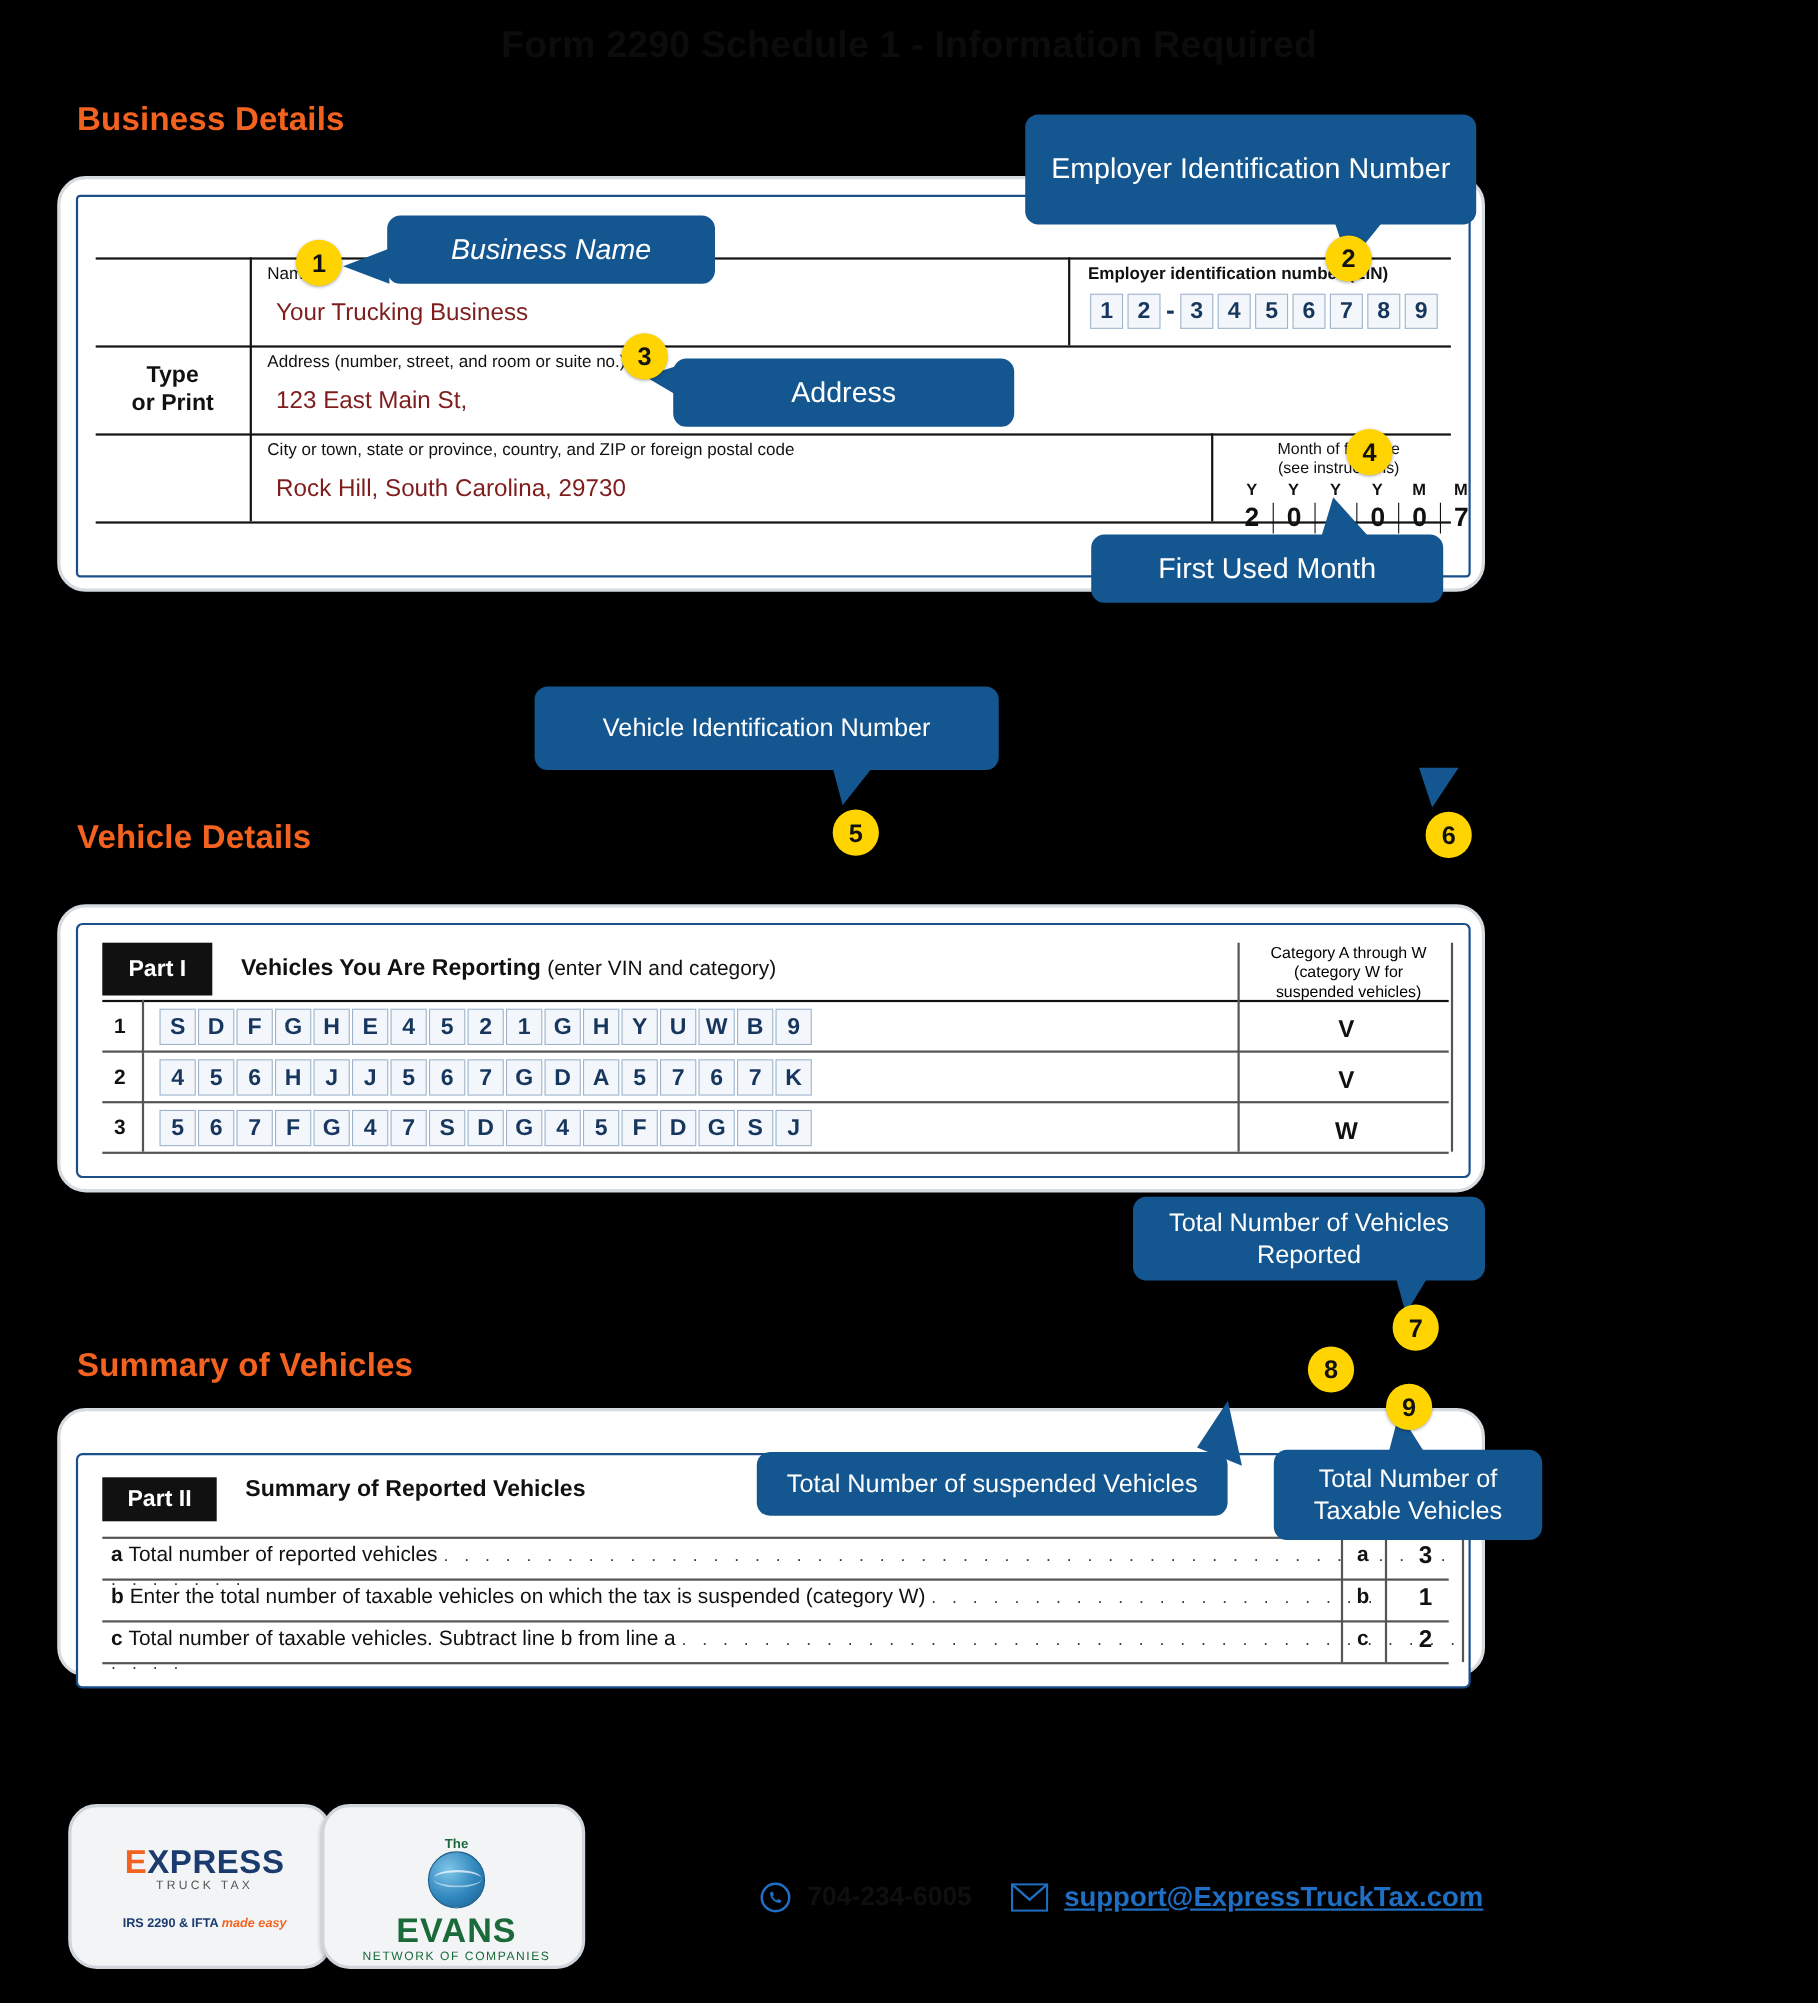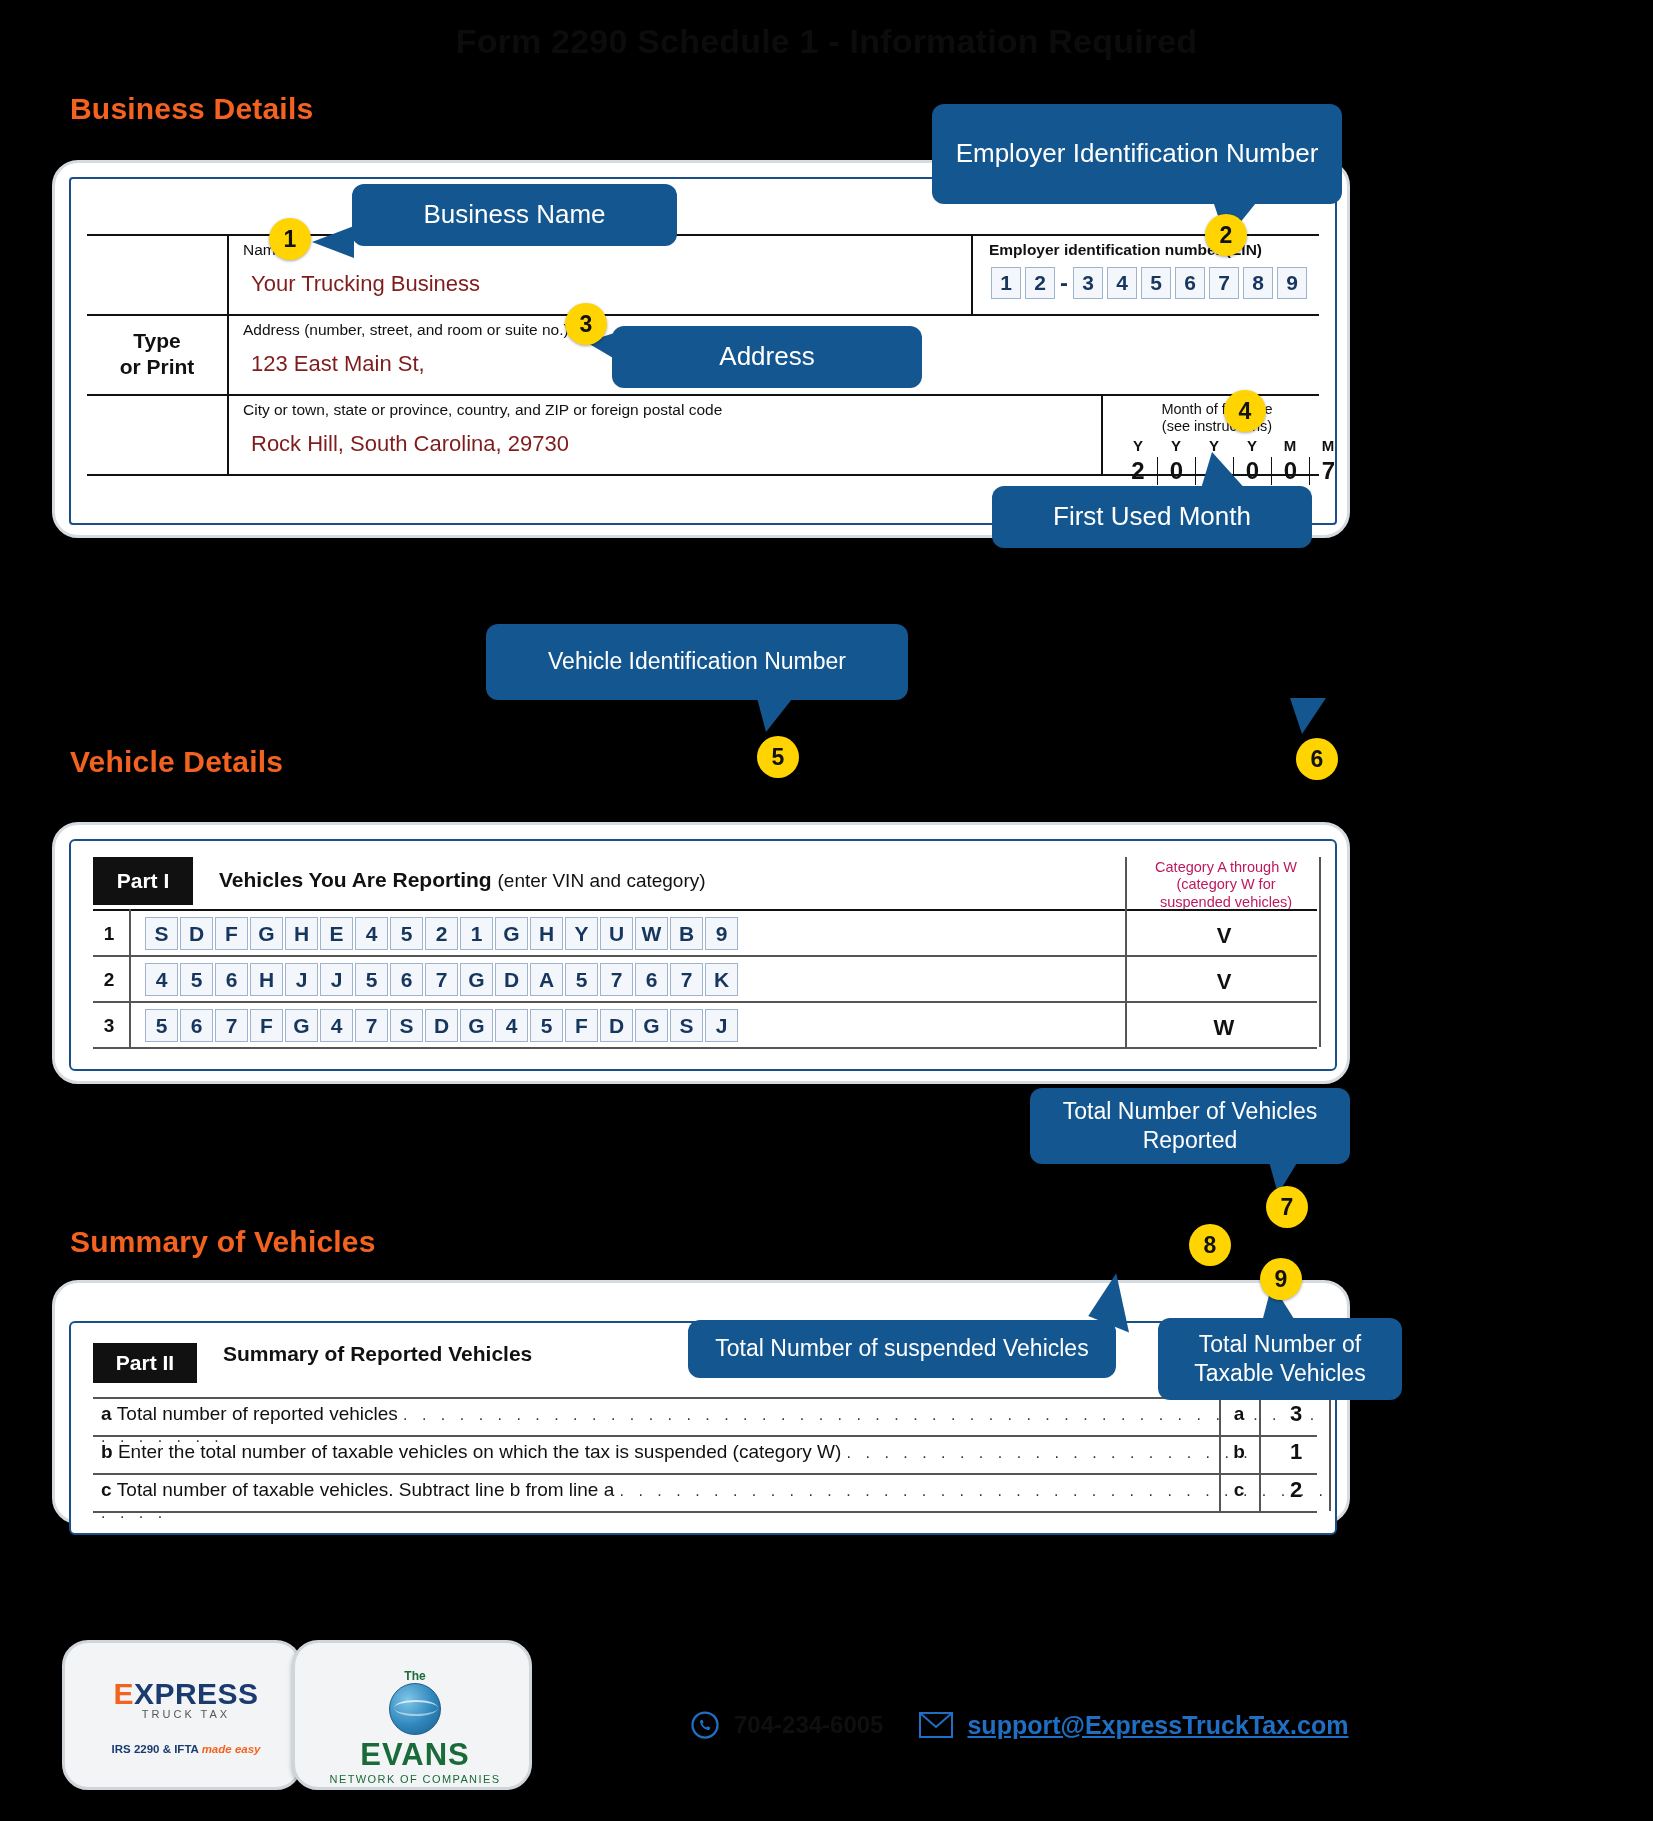--- a/index.html
+++ b/index.html
@@ -104,21 +104,21 @@
   .part-tag {
     position:absolute;
     background:#111; color:#fff;
     font-weight:bold; font-size:21px;
     display:flex; align-items:center; justify-content:center;
   }
   .part-title { position:absolute; font-size:21px; font-weight:bold; color:#111; }
   .part-sub { font-weight:normal; font-size:19px; }
 
   .cat-head {
-    position:absolute; text-align:center; font-size:14.5px; line-height:1.2; color:#be185d;
+    position:absolute; text-align:center; font-size:14.5px; line-height:1.2; color:#000000;
   }
 
   .vin-row { position:absolute; display:flex; align-items:center; }
   .vin-num {
     position:absolute; font-size:19px; font-weight:bold; color:#111;
     text-align:center; width:24px;
   }
   .vbox {
     width:33px; height:33px;
     border:1.5px solid #9fb4cc;
@@ -420,21 +420,21 @@
             <div class="sum-key" style="left: 1150px; top: 118px;">b</div>
             <div class="sum-val" style="left: 1190px; top: 116px;">1</div>
             <div class="sum-line" style="left: 30px; top: 156px;"><span class="sum-letter">c  </span><span>Total number of taxable vehicles. Subtract line b from line a  </span><span class="dots">. . . . . . . . . . . . . . . . . . . . . . . . . . . . . . . . . . . . . . . . . . </span></div>
             <div class="sum-key" style="left: 1150px; top: 156px;">c</div>
             <div class="sum-val" style="left: 1190px; top: 154px;">2</div>
           </div>
       </div>
     </div>
   </div>
 
-  <div class="bubble big" style="left:352px; top:184px; width:325px; height:62px;">Business Name</div>
+  <div class="bubble big" style="left:352px; top:196px; width:298px; height:62px;font-style:italic;">Business Name</div>
   <div class="tail" style="left:312px; top:226px; border-top:16px solid transparent; border-bottom:16px solid transparent; border-right:42px solid #14568f;"></div>
 
   <div class="bubble big" style="left:932px; top:104px; width:410px; height:100px;">Employer Identification Number</div>
   <div class="tail" style="left:1212px; top:198px; border-left:14px solid transparent; border-right:34px solid transparent; border-top:42px solid #14568f;"></div>
 
   <div class="bubble big" style="left:612px; top:312px; width:310px; height:62px;margin-top:14px;">Address</div>
   <div class="tail" style="left:586px; top:328px; border-top:14px solid transparent; border-bottom:26px solid transparent; border-right:44px solid #14568f;"></div>
 
   <div class="bubble big" style="left:992px; top:486px; width:320px; height:62px;">First Used Month</div>
   <div class="tail" style="left:1200px; top:452px; border-left:12px solid transparent; border-right:36px solid transparent; border-bottom:40px solid #14568f;"></div>

